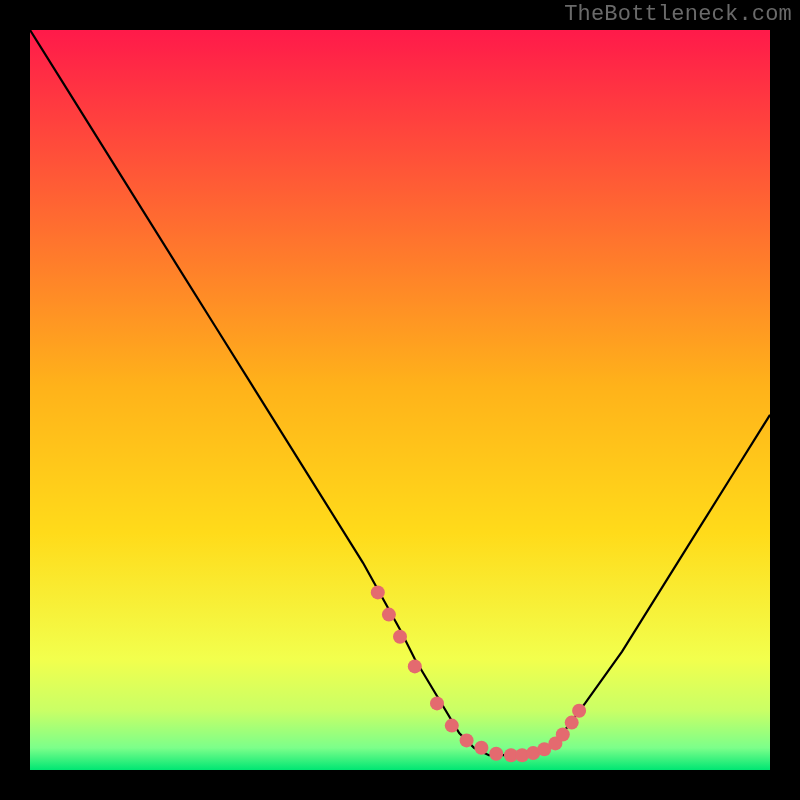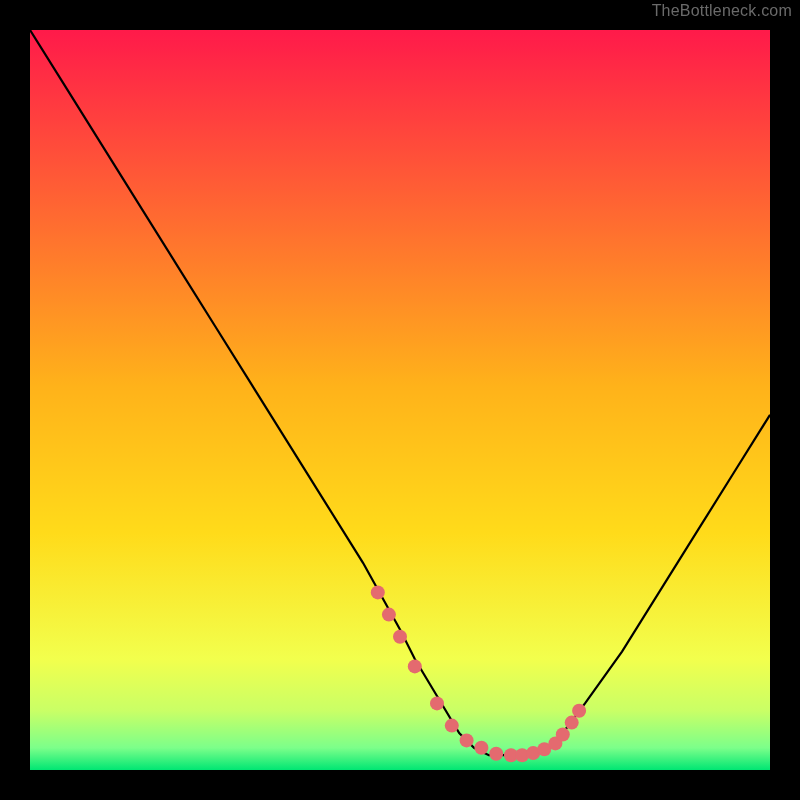--- a/index.html
+++ b/index.html
@@ -13,23 +13,24 @@
   }
   .frame {
     position: absolute;
     inset: 0;
   }
   .watermark {
     position: absolute;
     top: 2px;
     right: 8px;
     color: #6a6a6a;
-    font-size: 16px;
+    font-size: 22px;
     letter-spacing: 0.2px;
     user-select: none;
+    font-family: Liberation Mono, monospace;
   }
   .plot-wrap {
     position: absolute;
     left: 30px;
     top: 30px;
     width: 740px;
     height: 740px;
   }
   svg {
     display: block;

